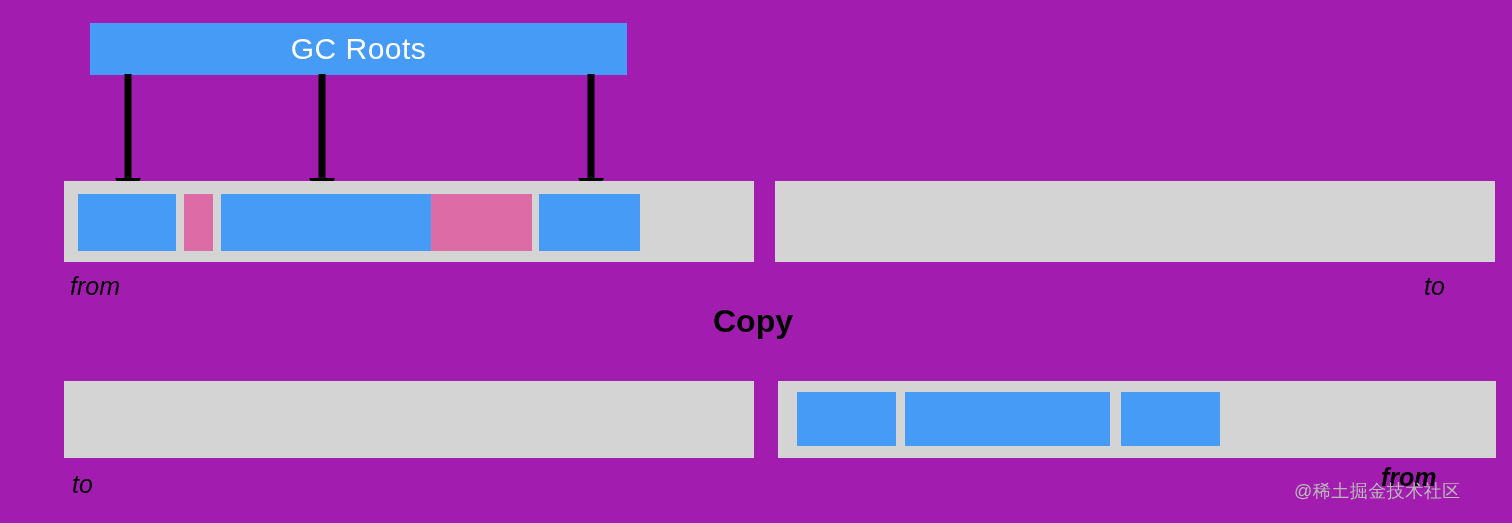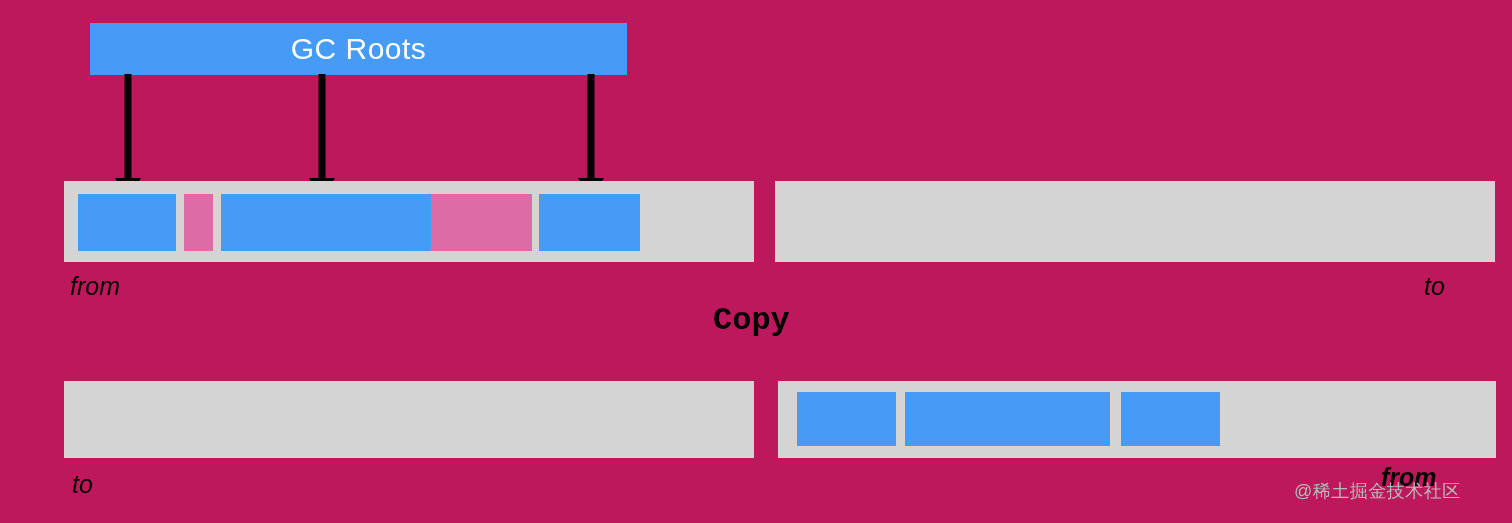--- a/index.html
+++ b/index.html
@@ -7,21 +7,21 @@
     padding: 0;
     background: #ffffff;
   }
   body {
     font-family: "Liberation Sans", sans-serif;
   }
   #stage {
     position: relative;
     width: 1512px;
     height: 523px;
-    background: #be185d;
+    background: #a21caf;
     overflow: hidden;
   }
 
   
   .gc-roots-box {
     position: absolute;
     left: 90px;
     top: 23px;
     width: 537px;
     height: 52px;
@@ -90,21 +90,20 @@
   
   .step-label {
     position: absolute;
     left: 713px;
     top: 305px;
     font-size: 32px;
     font-weight: 700;
     color: #000000;
     line-height: 1;
     white-space: nowrap;
-    font-family: Liberation Mono, monospace;
   }
 
   
   .watermark {
     position: absolute;
     left: 1294px;
     top: 482px;
     font-size: 18px;
     color: #b9b9b9;
     line-height: 1;

